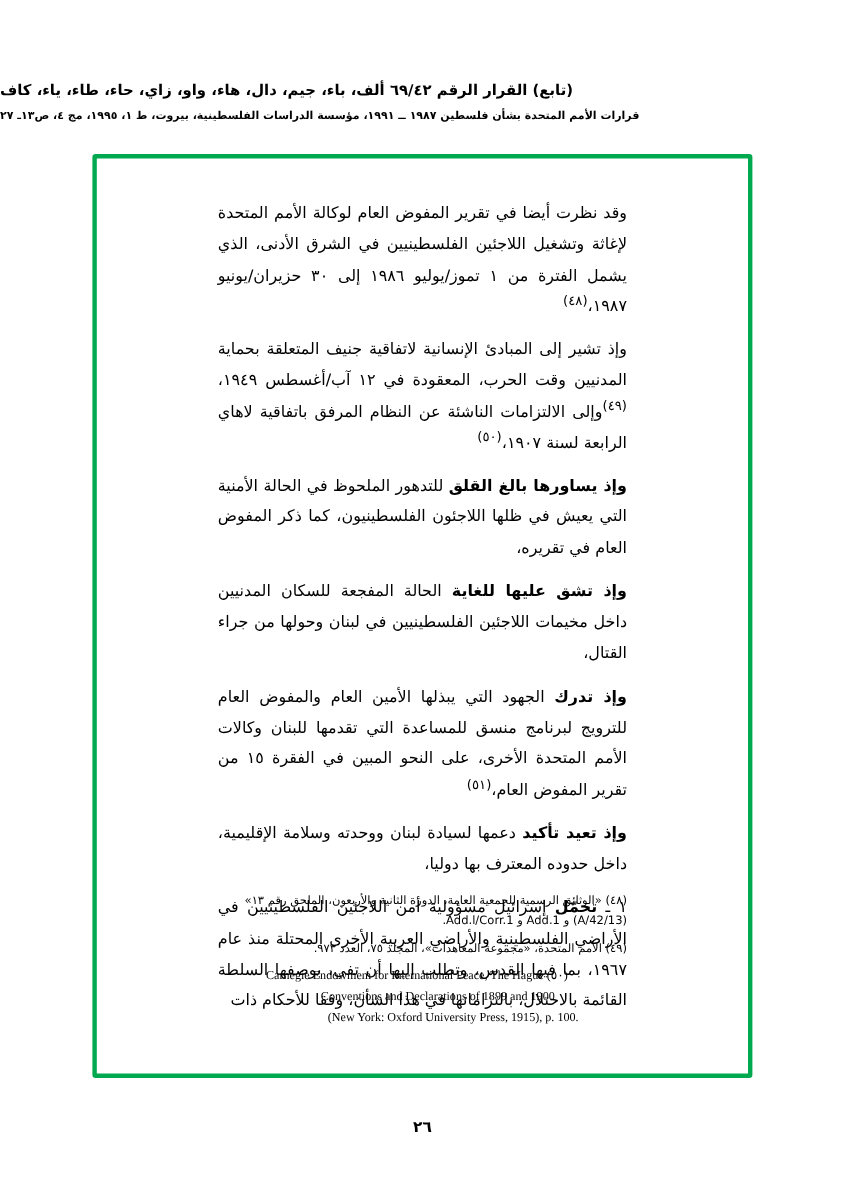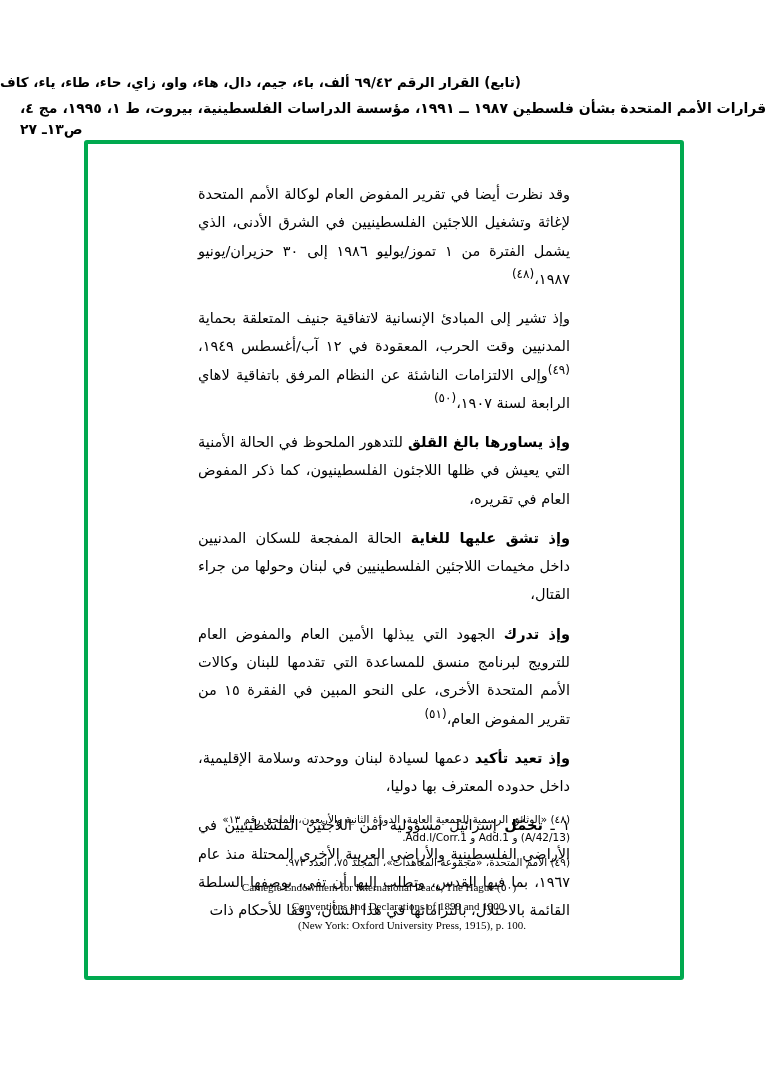--- a/index.html
+++ b/index.html
@@ -30,24 +30,23 @@
     direction: rtl;
   }
   .header-title {
     font-size: 13.5px;
     font-weight: bold;
     letter-spacing: 0;
     line-height: 1.5;
     margin-bottom: 6px;
   }
   .header-sub {
-    font-size: 14px;
+    font-size: 10px;
     font-weight: bold;
     line-height: 1.5;
-    margin-left: 20px;
   }
   .frame {
     position: absolute;
     top: 140px;
     left: 84px;
     width: 600px;
     height: 840px;
     border: 4px solid #00a94f;
     border-radius: 3px;
     box-sizing: border-box;
@@ -160,14 +159,15 @@
         <span class="ln ltr">Carnegie Endowmem for International Peace, The Hague  (٥٠)</span>
         <span class="ln ltr indent1 ital">Conventions and Declarations of 1899 and 1900</span>
         <span class="ln ltr indent2">(New York: Oxford University Press, 1915), p. 100.</span>
       </div>
 
 
     </div>
 
   </div>
 
+  <div class="page-number">٢٦</div>
 
 </div>
 
 </body></html>

